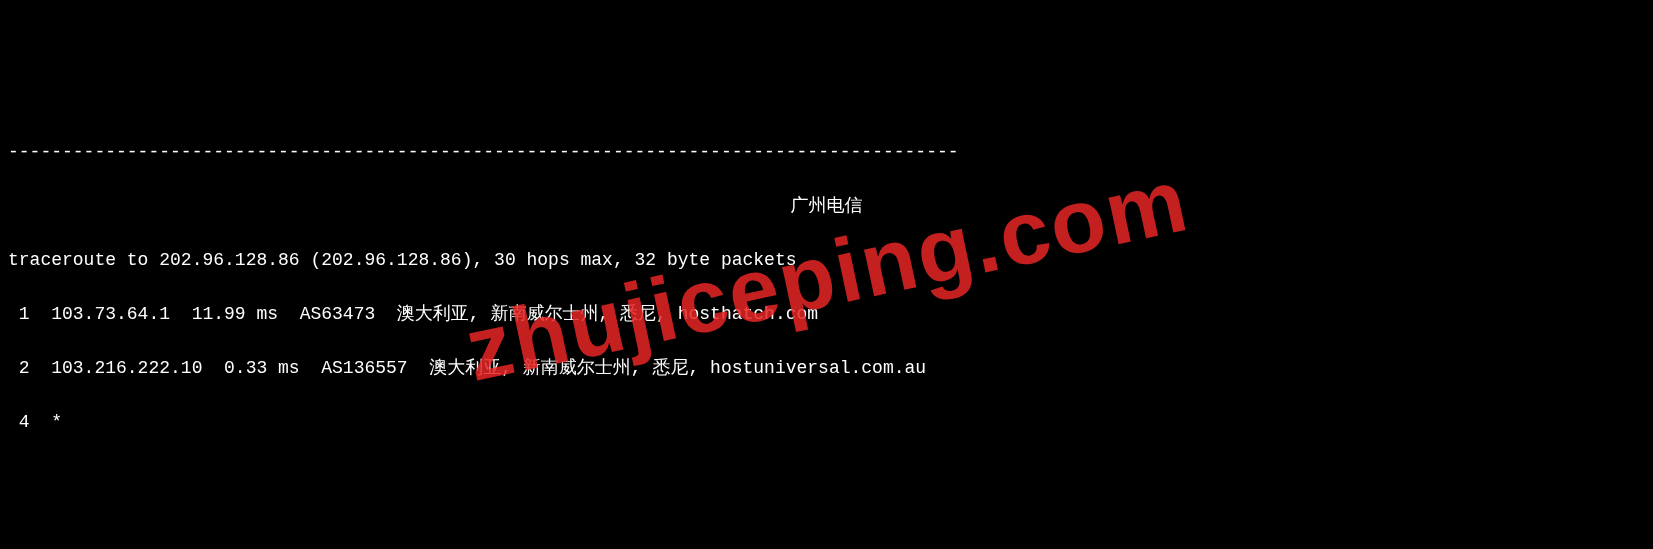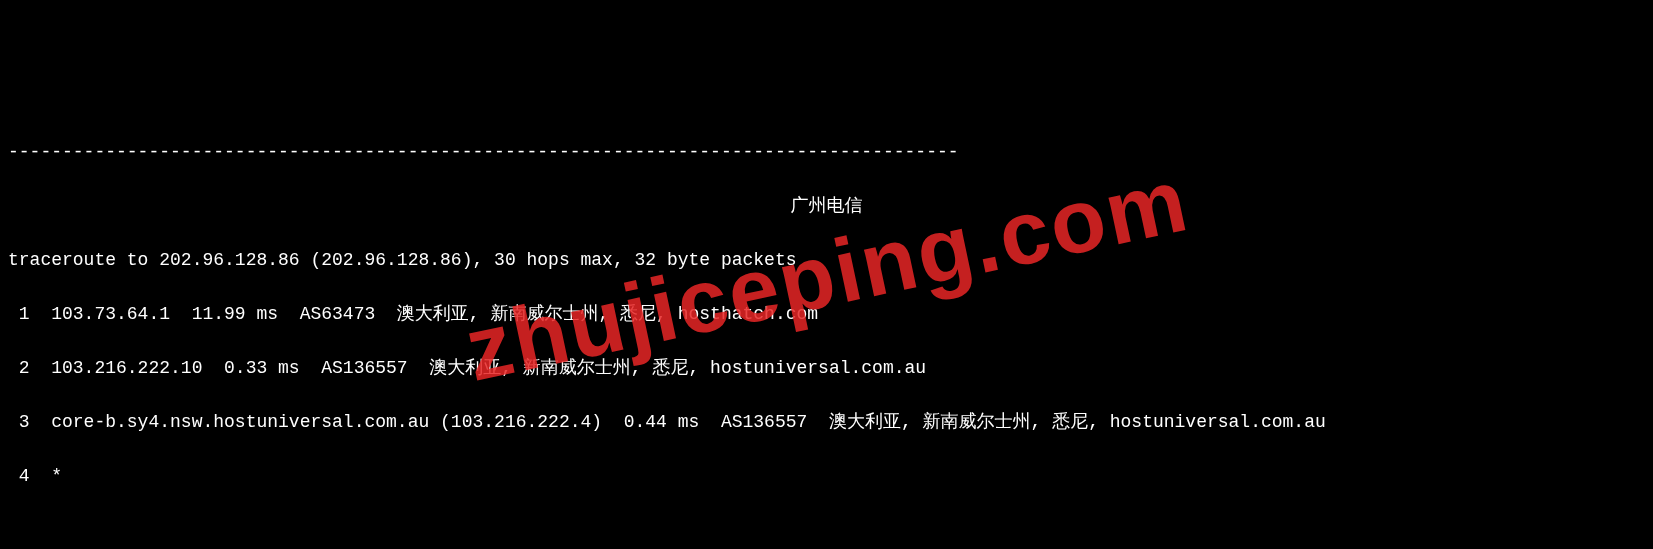--- a/index.html
+++ b/index.html
@@ -54,21 +54,20 @@
 <body>
 
 
 
 <div class="terminal-output">
 <div class="separator-line">----------------------------------------------------------------------------------------</div>
 <div class="title-line">广州电信</div>
 <div class="cmd-line">traceroute to 202.96.128.86 (202.96.128.86), 30 hops max, 32 byte packets</div>
 <div class="hop-line"> 1  103.73.64.1  11.99 ms  AS63473  澳大利亚, 新南威尔士州, 悉尼, hosthatch.com</div>
 <div class="hop-line"> 2  103.216.222.10  0.33 ms  AS136557  澳大利亚, 新南威尔士州, 悉尼, hostuniversal.com.au</div>
-<div class="hop-line"> 3  core-b.sy4.nsw.hostuniversal.com.au (103.216.222.4)  0.44 ms  AS136557  澳大利亚, 新南威尔士州, 悉尼, hostuniversal.com.au</div>
 <div class="hop-line"> 4  *</div>
 
 
 
 
 
 
 
 
 

